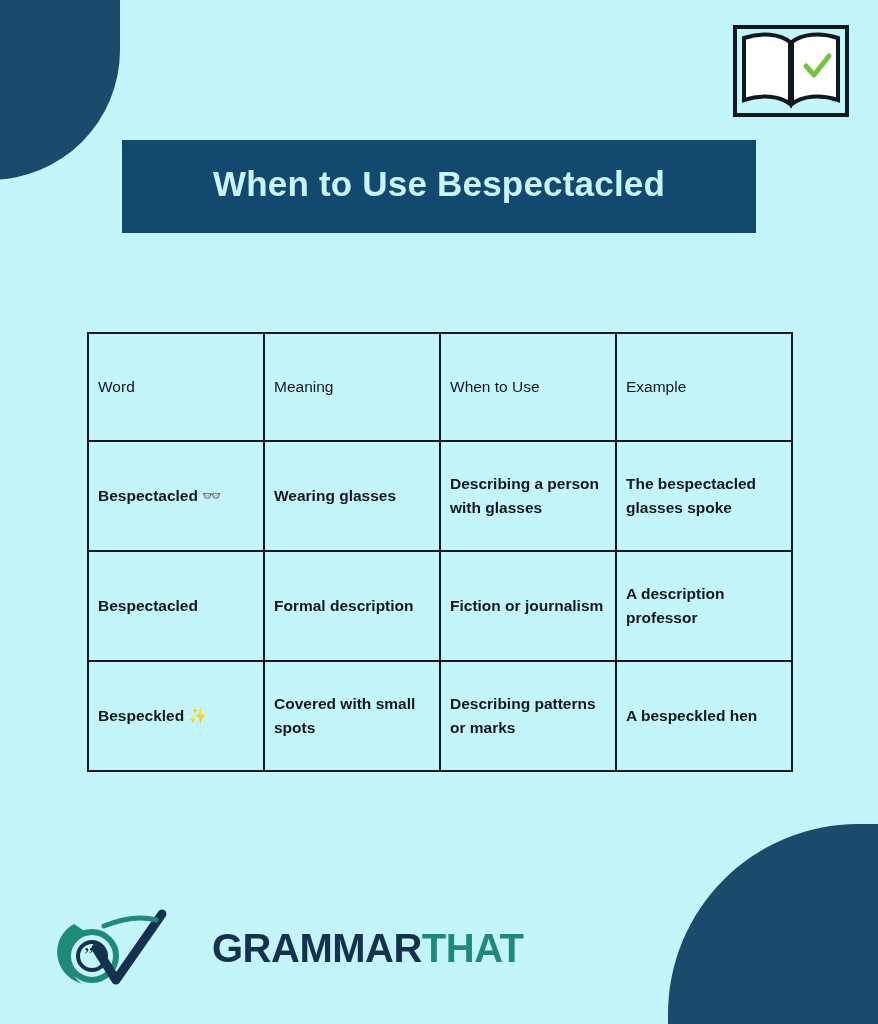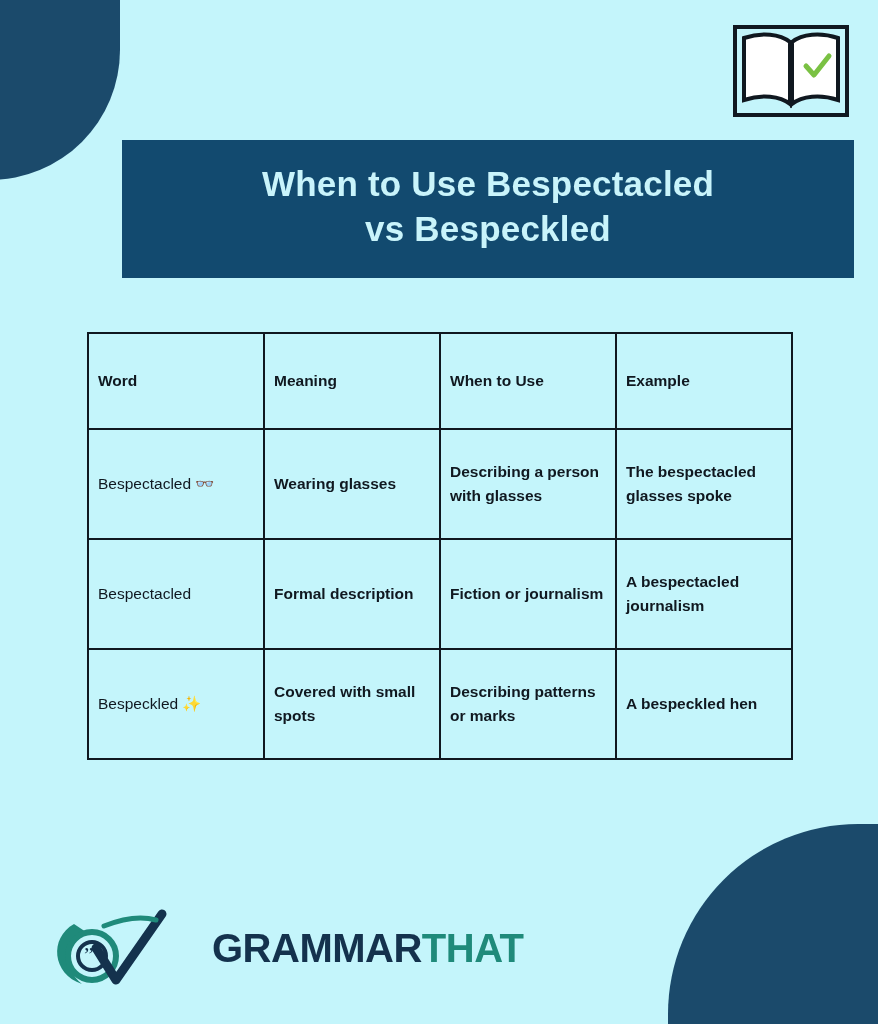--- a/index.html
+++ b/index.html
@@ -52,21 +52,21 @@
     position: absolute;
     right: 28px;
     top: 22px;
     width: 118px;
     height: 98px;
   }
   .title-band {
     position: absolute;
     left: 122px;
     top: 140px;
-    width: 732px;
+    width: 634px;
     background: #124a6f;
     padding: 22px 20px 26px 20px;
     box-sizing: border-box;
     text-align: center;
   }
   .title-band h1 {
     margin: 0;
     color: #c9f4fb;
     font-size: 35px;
     line-height: 1.28;
@@ -89,26 +89,26 @@
     line-height: 1.55;
     color: #101820;
     height: 78px;
     box-sizing: border-box;
   }
   table.grid td.c0 { width: 176px; }
   table.grid td.c1 { width: 176px; border-radius: 31px; }
   table.grid td.c2 { width: 176px; }
   table.grid td.c3 { width: 176px; }
   table.grid tr.header td {
-    font-weight: bold;
-    height: 96px;
+    font-weight: normal;
+    height: 108px;
   }
   table.grid tr.body td { height: 110px; }
   .bold { font-weight: bold; }
-  .normal { font-weight: normal; margin-left: 29px; }
+  .normal { font-weight: bold; margin-left: 29px; }
 
   
   .logo-wrap {
     position: absolute;
     left: 44px;
     bottom: 28px;
     width: 450px;
     height: 92px;
   }
   .logo-text {
@@ -137,21 +137,20 @@
       <rect x="3" y="5" width="112" height="88" fill="none" stroke="#101820" stroke-width="4"></rect>
       <path d="M12 16 C 30 10, 48 12, 58 20 L 58 82 C 48 74, 30 72, 12 78 Z" fill="#ffffff" stroke="#101820" stroke-width="4"></path>
       <path d="M106 16 C 88 10, 70 12, 60 20 L 60 82 C 70 74, 88 72, 106 78 Z" fill="#ffffff" stroke="#101820" stroke-width="4"></path>
       <path d="M74 44 L 82 53 L 97 34" fill="none" stroke="#7ac143" stroke-width="5" stroke-linecap="round" stroke-linejoin="round"></path>
     </svg>
   </div>
 
   <div class="title-band">
     <h1>
       <span>When to Use Bespectacled</span><br>
-      <span>vs Bespeckled</span>
     </h1>
   </div>
 
   <table class="grid">
     <tbody>
         <tr class="header">
       <td class="c0">Word</td>
       <td class="c1">Meaning</td>
       <td class="c2">When to Use</td>
       <td class="c3">Example</td>
@@ -159,21 +158,21 @@
     <tr class="body">
       <td class="c0 normal">Bespectacled 👓</td>
       <td class="c1 bold">Wearing glasses</td>
       <td class="c2 bold">Describing a person with glasses</td>
       <td class="c3 bold">The bespectacled glasses spoke</td>
     </tr>
     <tr class="body">
       <td class="c0 normal">Bespectacled</td>
       <td class="c1 bold">Formal description</td>
       <td class="c2 bold">Fiction or journalism</td>
-      <td class="c3 bold">A bespectacled journalism</td>
+      <td class="c3 bold">A description professor</td>
     </tr>
     <tr class="body">
       <td class="c0 normal">Bespeckled ✨</td>
       <td class="c1 bold">Covered with small spots</td>
       <td class="c2 bold">Describing patterns or marks</td>
       <td class="c3 bold">A bespeckled hen</td>
     </tr>
   </tbody>
     </table>
 

